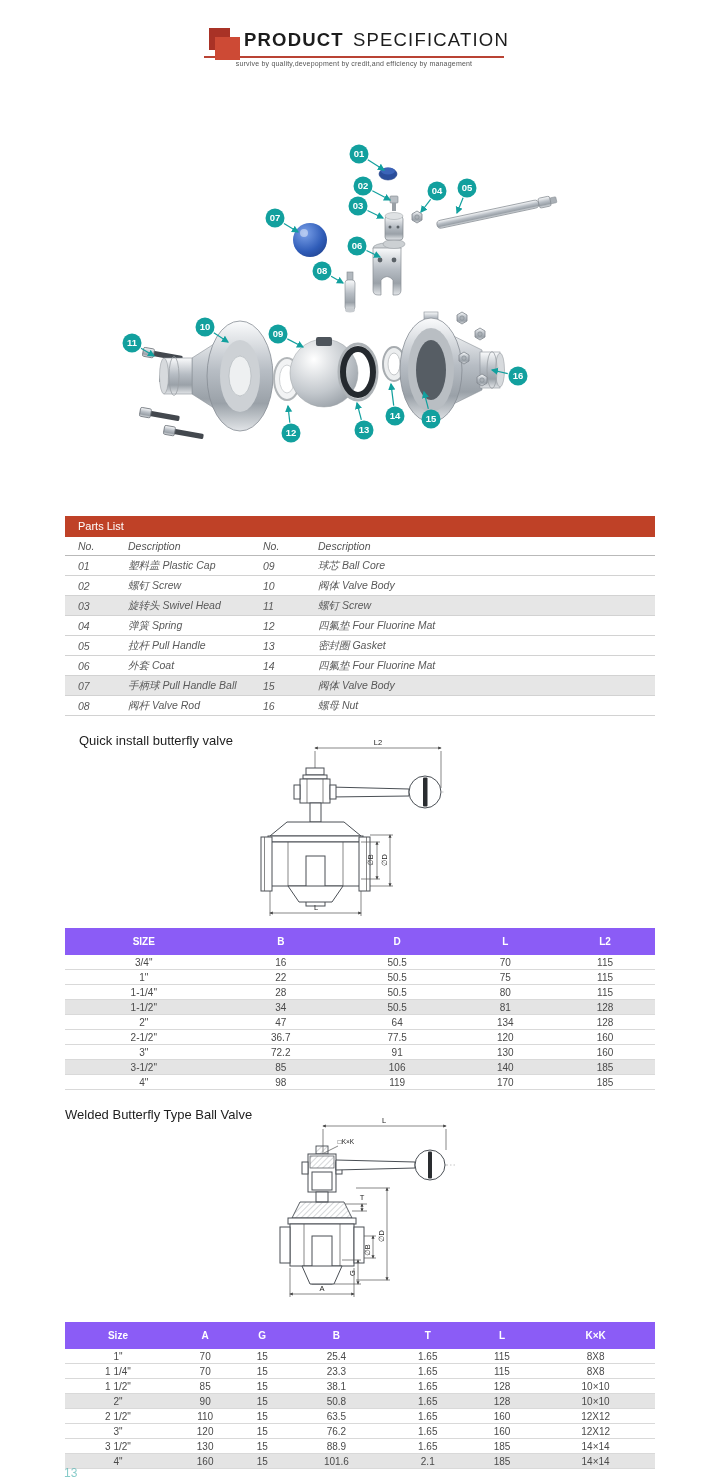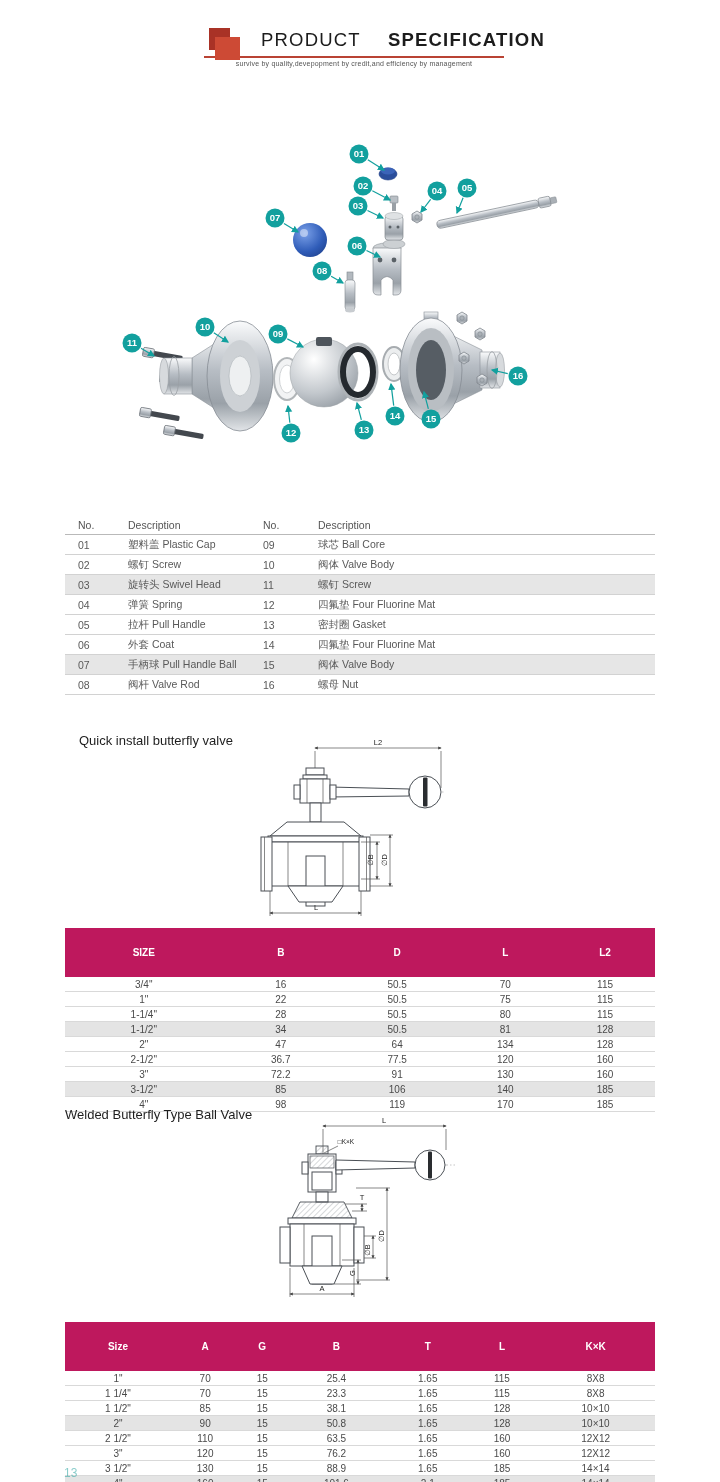--- a/index.html
+++ b/index.html
@@ -6,53 +6,53 @@
   body{
     width:720px;height:1482px;position:relative;background:#ffffff;
     font-family:"Liberation Sans",sans-serif;overflow:hidden;color:#333;
   }
   
   .header{position:absolute;left:196px;top:25px;width:320px;}
   .logo{position:absolute;left:10px;top:2px;width:50px;height:40px;}
   .logo .sq-back{position:absolute;left:3px;top:1px;width:21px;height:22px;background:#a93226;}
   .logo .sq-front{position:absolute;left:9px;top:10px;width:25px;height:23px;background:#cd4a35;}
   .title-row{margin-left:48px;margin-top:4px;white-space:nowrap;font-size:18.5px;letter-spacing:1.2px;color:#1c1c1c;}
-  .title-row .t1{font-weight:normal;margin-left:17px;}
-  .title-row .t2{font-weight:bold;margin-left:27px;}
+  .title-row .t1{font-weight:bold;}
+  .title-row .t2{font-weight:normal;margin-left:9px;}
   .red-rule{margin-left:8px;margin-top:5px;width:300px;border-top:2px solid #b94334;}
   .slogan{margin-left:8px;width:300px;text-align:center;font-size:7px;color:#555;margin-top:2px;letter-spacing:.2px;}
   
   .exploded{position:absolute;left:100px;top:130px;width:520px;height:330px;}
   .callout-circle{fill:#12a09e;}
   .callout-line{stroke:#12a09e;stroke-width:1.2;fill:none;}
   .callout-text{fill:#ffffff;font-size:9.5px;font-weight:bold;text-anchor:middle;font-family:"Liberation Sans",sans-serif;}
   
   .parts-list{position:absolute;left:65px;top:516px;width:590px;}
   .parts-title{background:#bf4127;color:#ffffff;font-size:11px;padding:4px 0 4px 13px;height:13px;}
   table{border-collapse:collapse;width:100%;}
-  .parts-table{font-size:10.5px;color:#595959;}
+  .parts-table{font-size:10.5px;color:#595959;font-style:italic;}
   .parts-table th{font-weight:normal;text-align:left;color:#555;padding:3px 0;border-bottom:1px solid #b9b9b9;}
   .parts-table td{padding:2.5px 0;border-bottom:1px solid #d2d2d2;}
   .parts-table th:first-child,.parts-table td:first-child{padding-left:13px;}
   .parts-table tr.shaded{background:#e6e6e6;}
   
   .section-title{position:absolute;left:65px;font-size:13px;color:#1e1e1e;}
   .st1{top:733px;margin-left:14px;} .st2{top:1107px;text-align:right;}
   
   .drawing1{position:absolute;left:230px;top:738px;width:262px;height:192px;}
   .drawing2{position:absolute;left:250px;top:1110px;width:240px;height:197px;}
   .part{fill:#ffffff;stroke:#4a4f55;stroke-width:1;}
   .dl{stroke:#555;stroke-width:.7;fill:none;}
   .cl{stroke:#888;stroke-width:.5;stroke-dasharray:6 2 1.5 2;fill:none;}
   .dim-text{font-size:7.5px;fill:#222;text-anchor:middle;font-family:"Liberation Sans",sans-serif;}
   
   .dim-table-wrap{position:absolute;left:65px;width:590px;}
   .dtw1{top:928px;} .dtw2{top:1322px;}
   .dim-table{font-size:10px;color:#4a4a4a;text-align:center;}
-  .dim-table th{background:#be185d;color:#ffffff;font-weight:600;font-size:10px;padding:19px 0;}
+  .dim-table th{background:#8b5cf6;color:#ffffff;font-weight:600;font-size:10px;padding:8px 0;}
   .dim-table td{padding:1.5px 0;border-bottom:1px solid #d9d9d9;}
   .dim-table tr.shaded{background:#e4e4e4;}
   
   .page-num{position:absolute;left:64px;top:1466px;color:#49b1ae;font-size:12px;opacity:.65;}
 </style>
 </head>
 <body>
 
 <div class="header">
   <div class="logo">
@@ -278,20 +278,21 @@
         <g>
           <line x1="407.7688924452065" y1="243.63897517966305" x2="392" y2="240" class="callout-line" marker-end="url(#arrowTeal)"></line>
           <circle cx="418" cy="246" r="9.5" class="callout-circle"></circle>
           <text x="418" y="249.2" class="callout-text">16</text>
         </g>
       </g>
 </svg>
 </div>
 
 <div class="parts-list">
+  <div class="parts-title">Parts List</div>
   <table class="parts-table">
     <colgroup>
         <col style="width:63px">
         <col style="width:135px">
         <col style="width:55px">
         <col>
       </colgroup>
     <thead>
         <tr>
           <th>No.</th>

